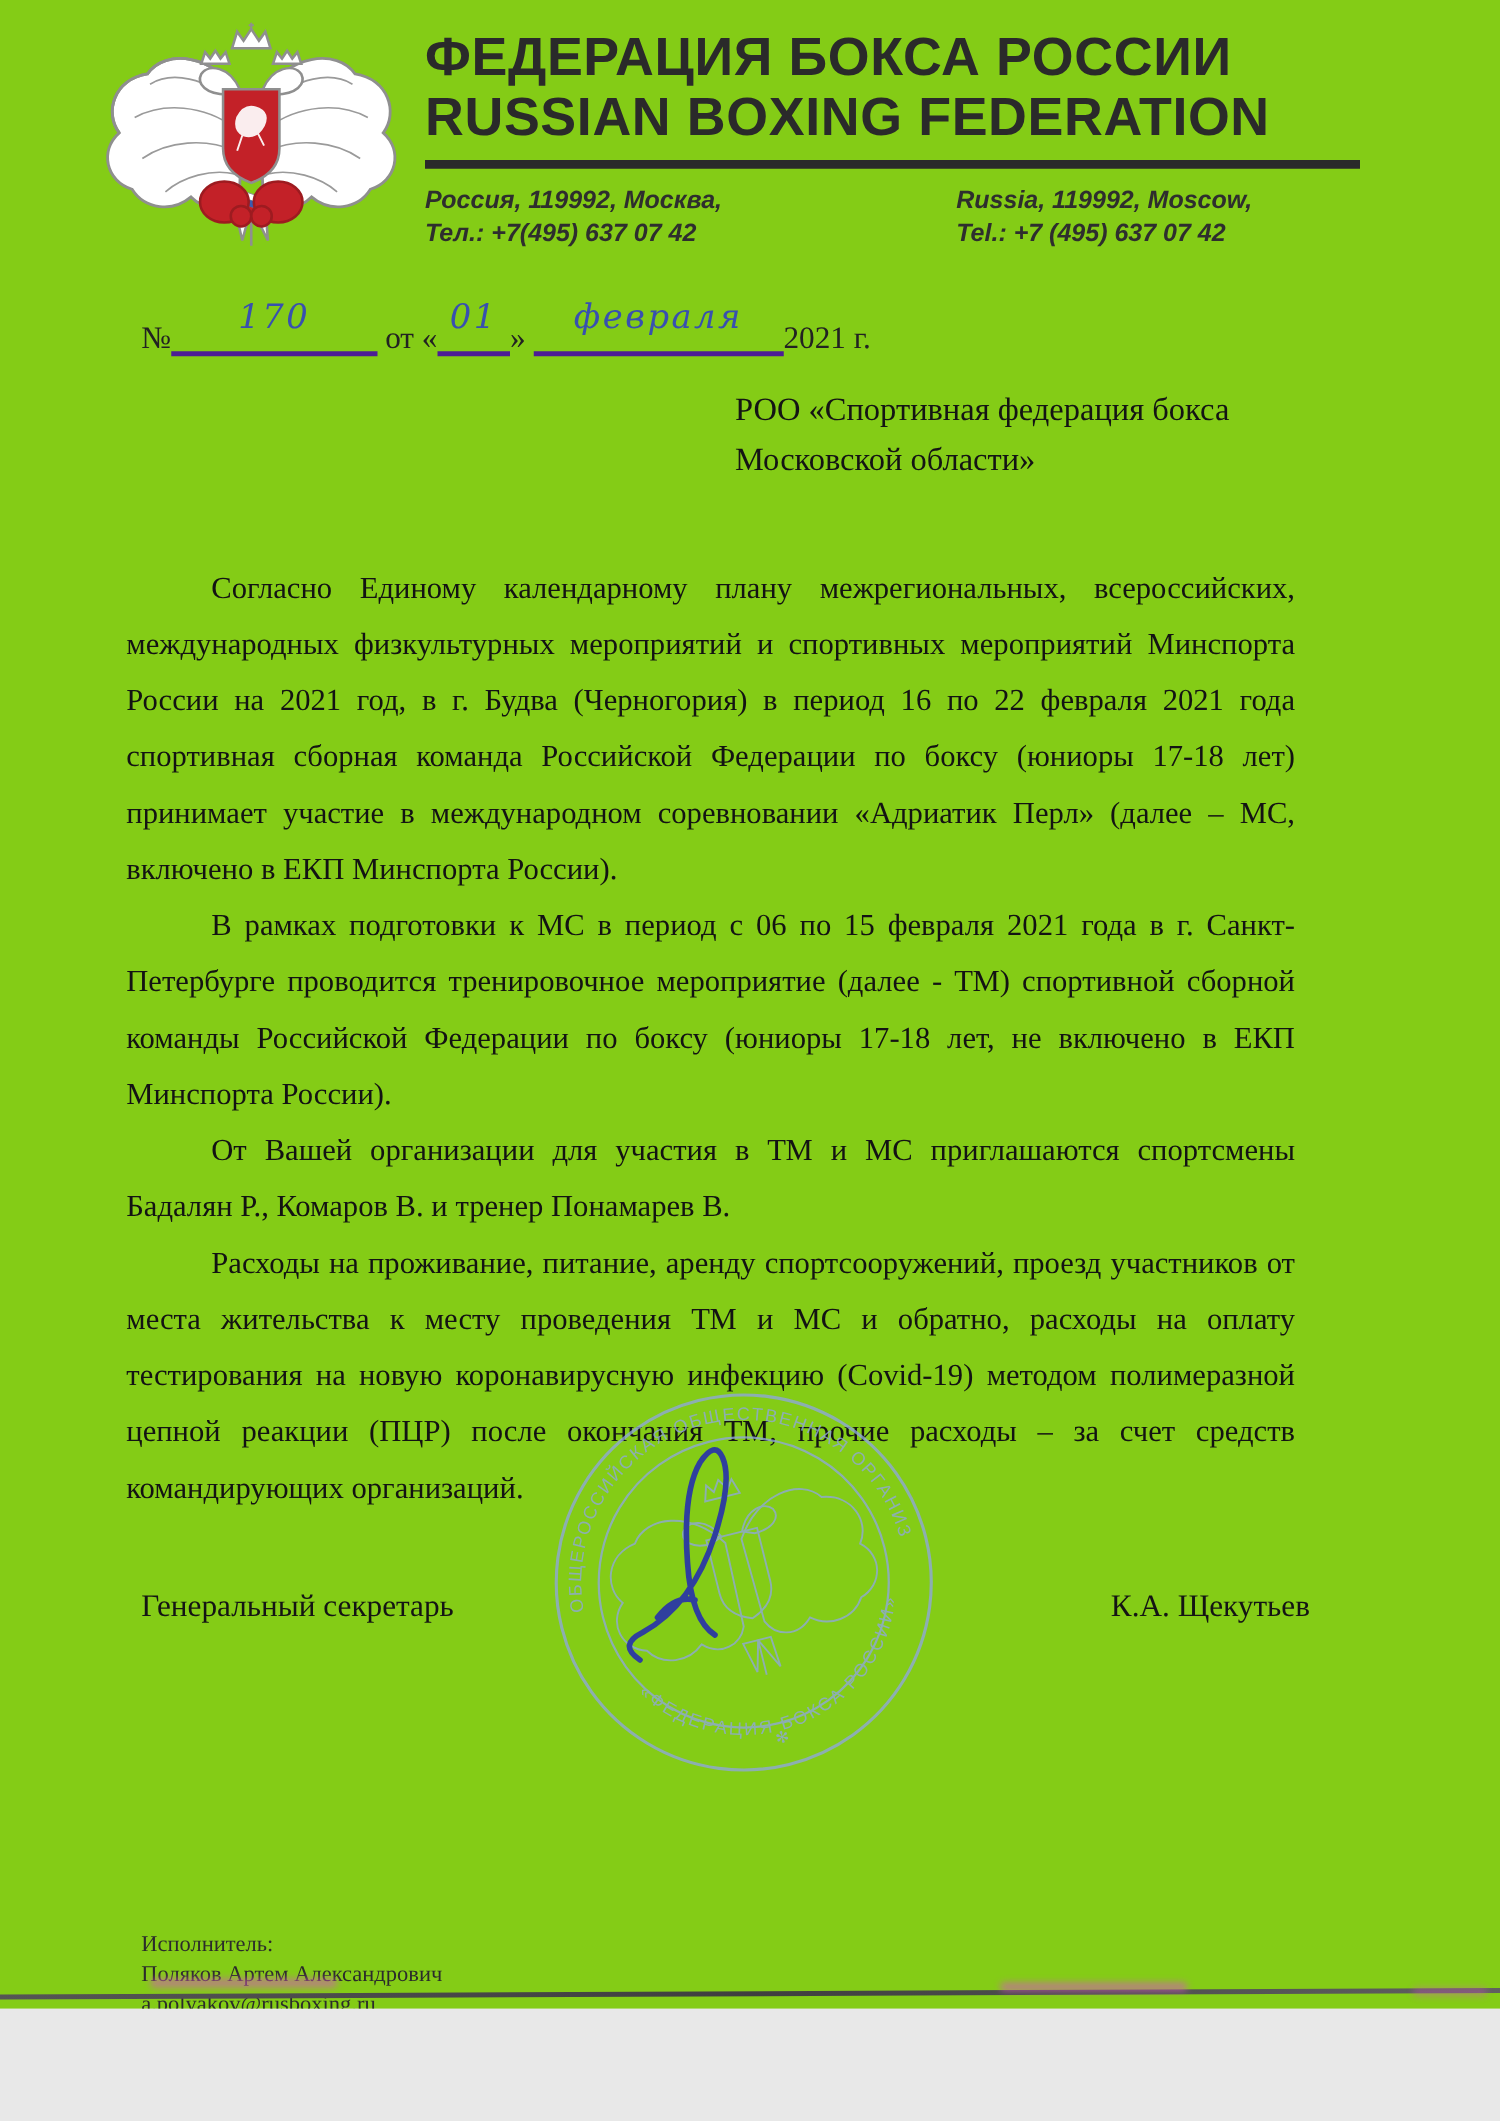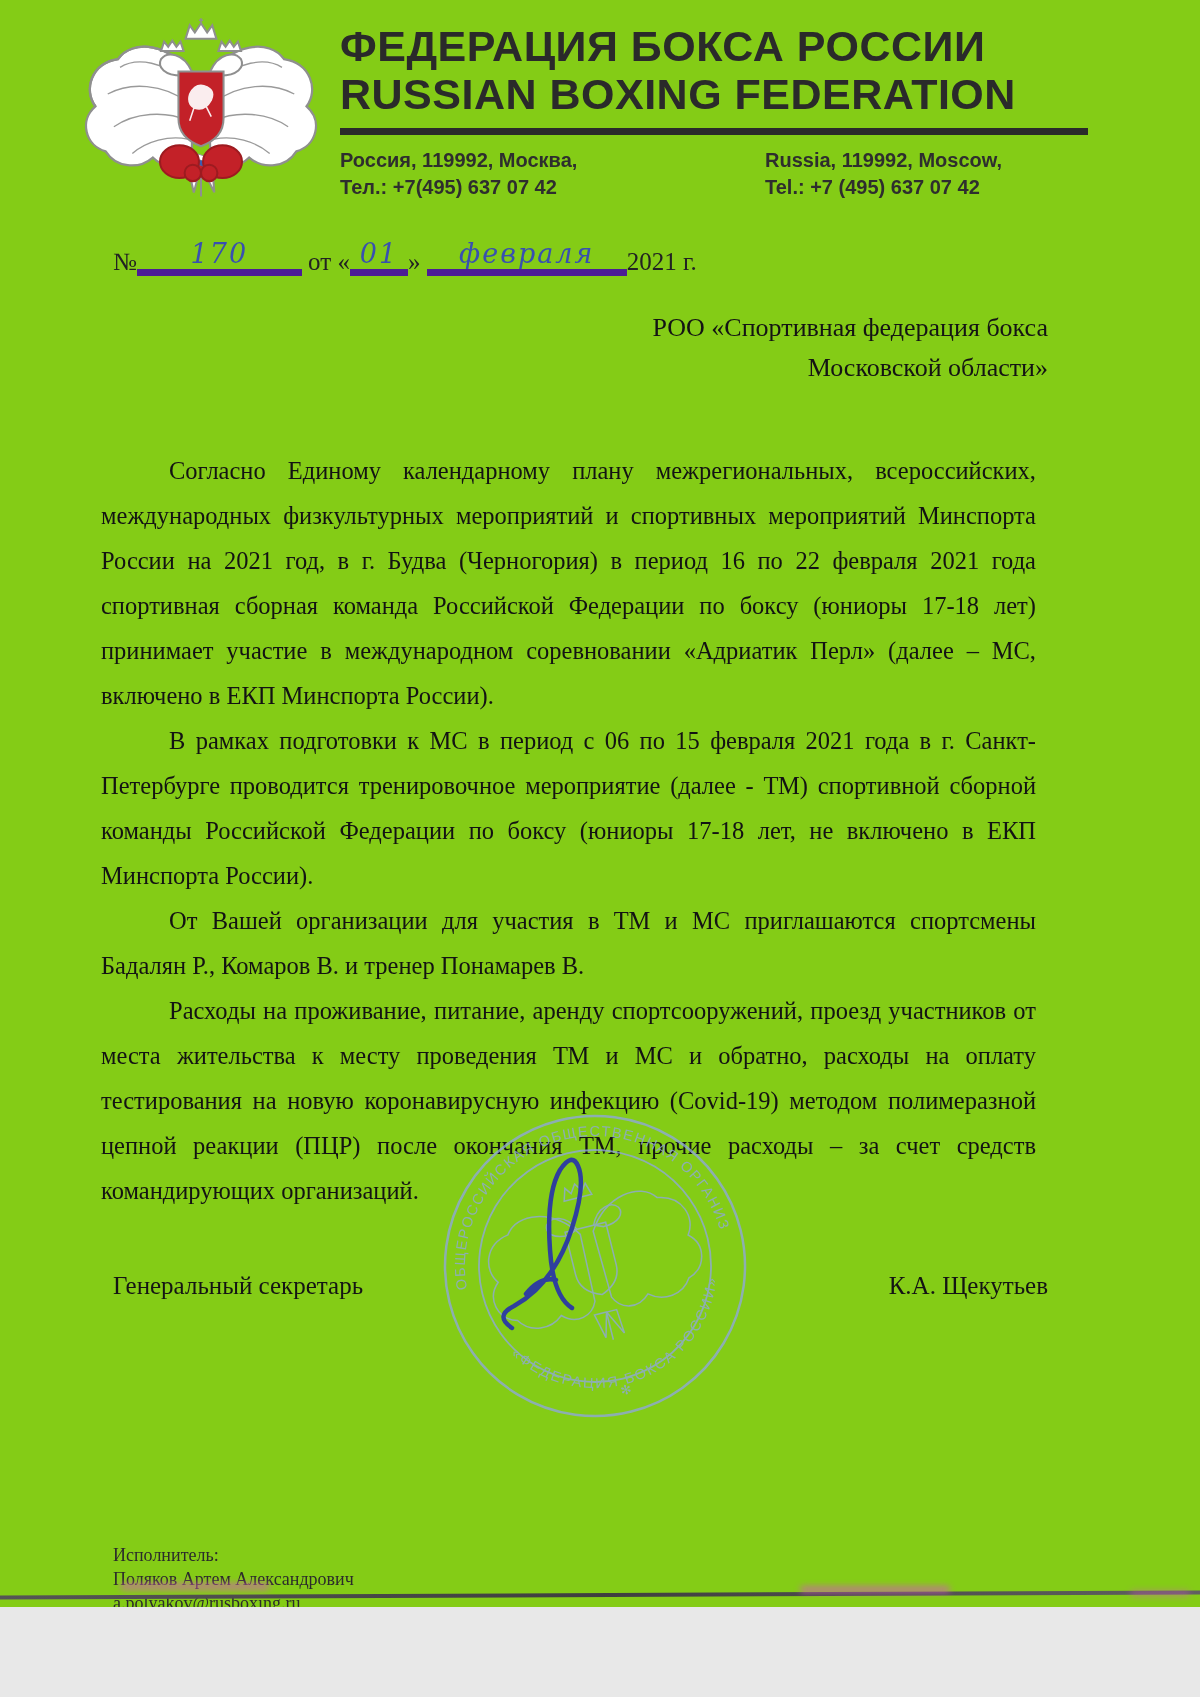--- a/index.html
+++ b/index.html
@@ -10,49 +10,49 @@
   }
 
   
   .logo { position:absolute; left:72px; top:12px; width:258px; height:205px; }
   .masthead { position:absolute; left:340px; top:22px; width:748px; }
   .title-ru, .title-en {
     font-family:"Liberation Sans", sans-serif; font-weight:bold;
     font-size:43px; line-height:48px; letter-spacing:.5px; color:#2a2a2a; white-space:nowrap;
   }
   .head-rule { height:7px; background:#2a2a2a; margin-top:10px; }
-  .addr-row { display:flex; margin-top:12px; }
+  .addr-row { display:flex; margin-top:12px;font-style:italic; }
   .addr {
     font-family:"Liberation Sans", sans-serif; font-weight:bold;
     font-size:20px; line-height:27px; color:#2e2e2e;
   }
   .addr-ru { width:425px; }
   .addr-en { width:320px; }
 
   
   .ref-line {
     position:absolute; left:113px; top:238px; font-size:25px; color:#222;
     white-space:nowrap;
   }
   .uline {
-    display:inline-block; border-bottom:7px solid #4c1d95; text-align:center;
-    vertical-align:bottom; padding-bottom:0px;
+    display:inline-block; border-bottom:4px solid #4c1d95; text-align:center;
+    vertical-align:bottom; padding-bottom:12px;
   }
   .hw {
     font-family:"DejaVu Serif", serif; font-style:italic;
     color:#3850b0; font-size:27px; letter-spacing:2px;
   }
   .w-num { width:165px; }
   .w-day { width:58px; }
   .w-month { width:200px; }
 
   
   .recipient {
     position:absolute; right:152px; top:308px; width:460px;
-    font-size:26px; line-height:40px; text-align:right; color:#141414;
+    font-size:26px; line-height:40px; text-align:left; color:#141414;
   }
 
   
   .letter-body {
     position:absolute; left:101px; top:448px; width:935px;
     font-size:24.5px; line-height:45px; text-align:justify; color:#131313;
   }
   .letter-body p { text-indent:68px; }
 
   

